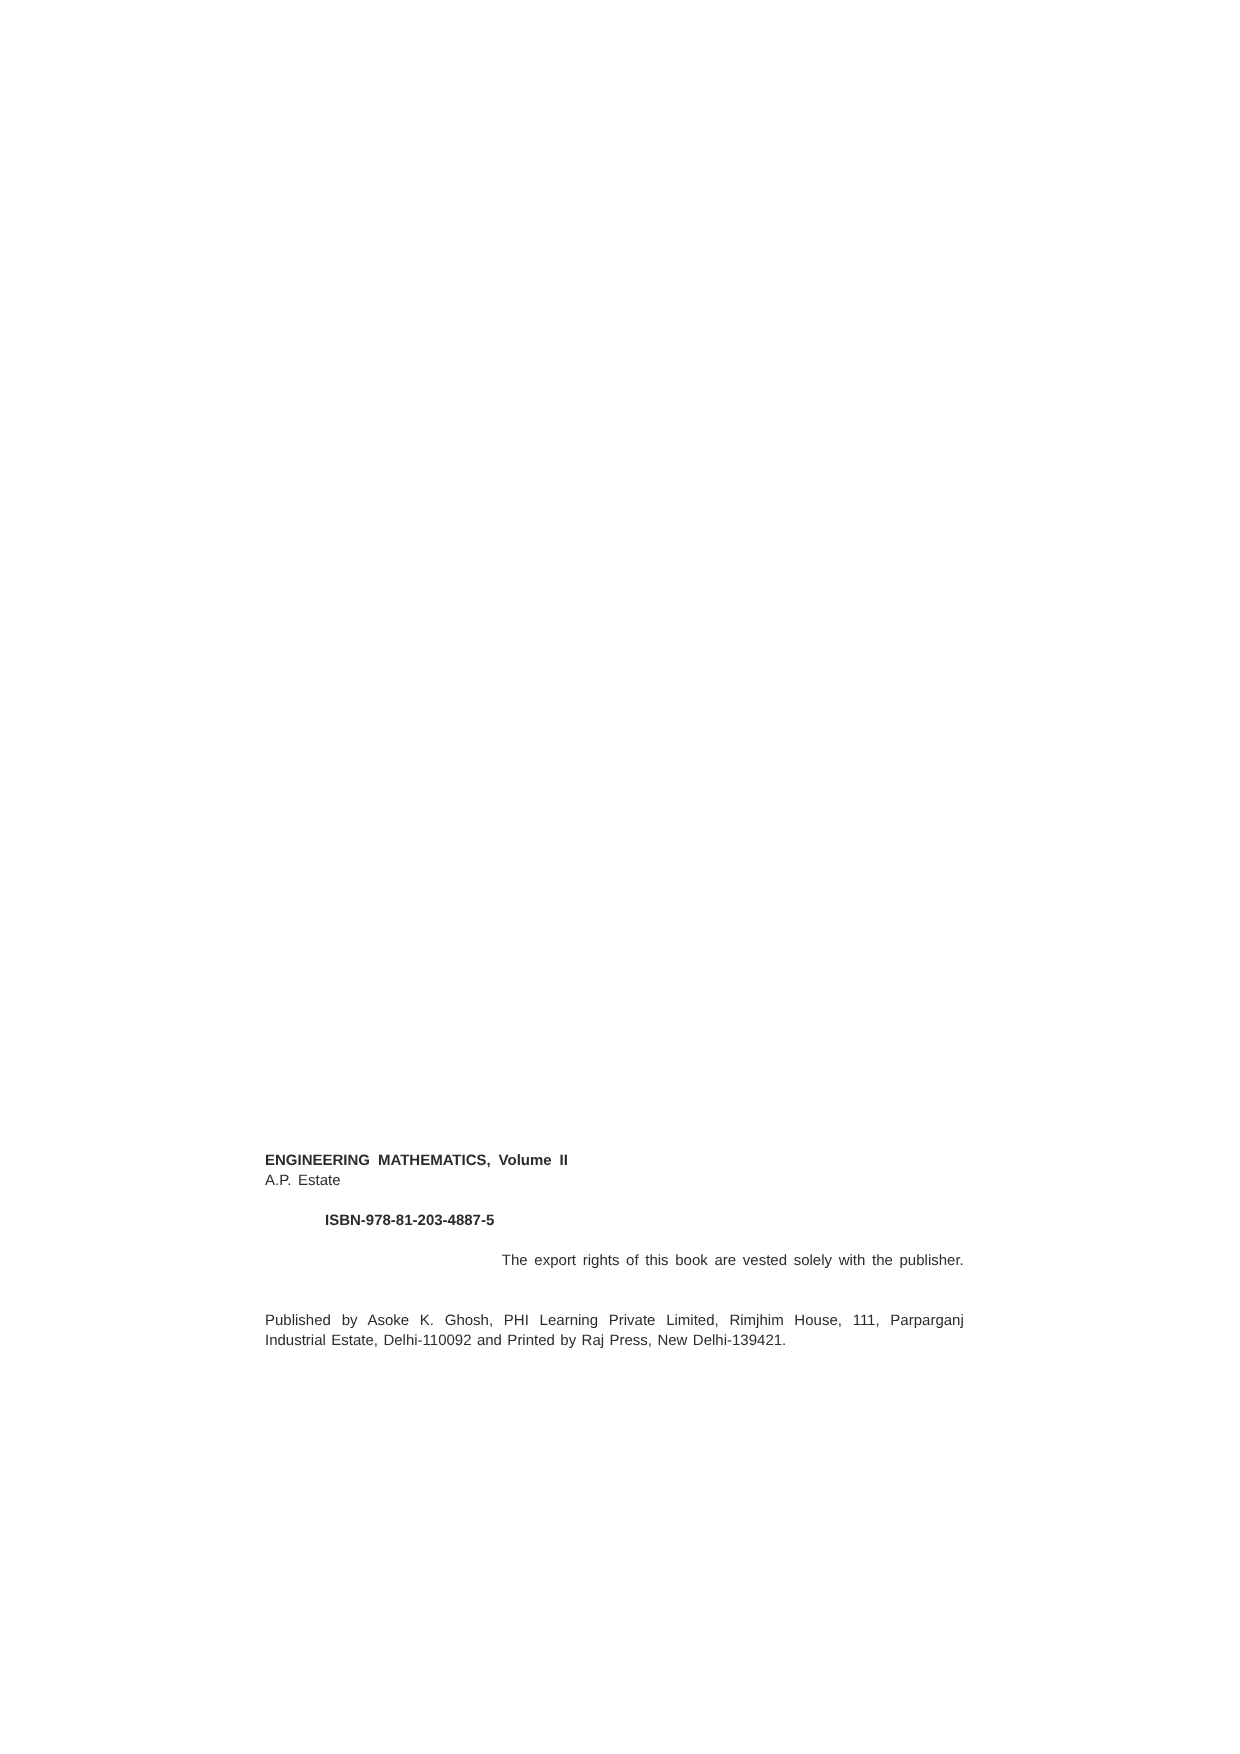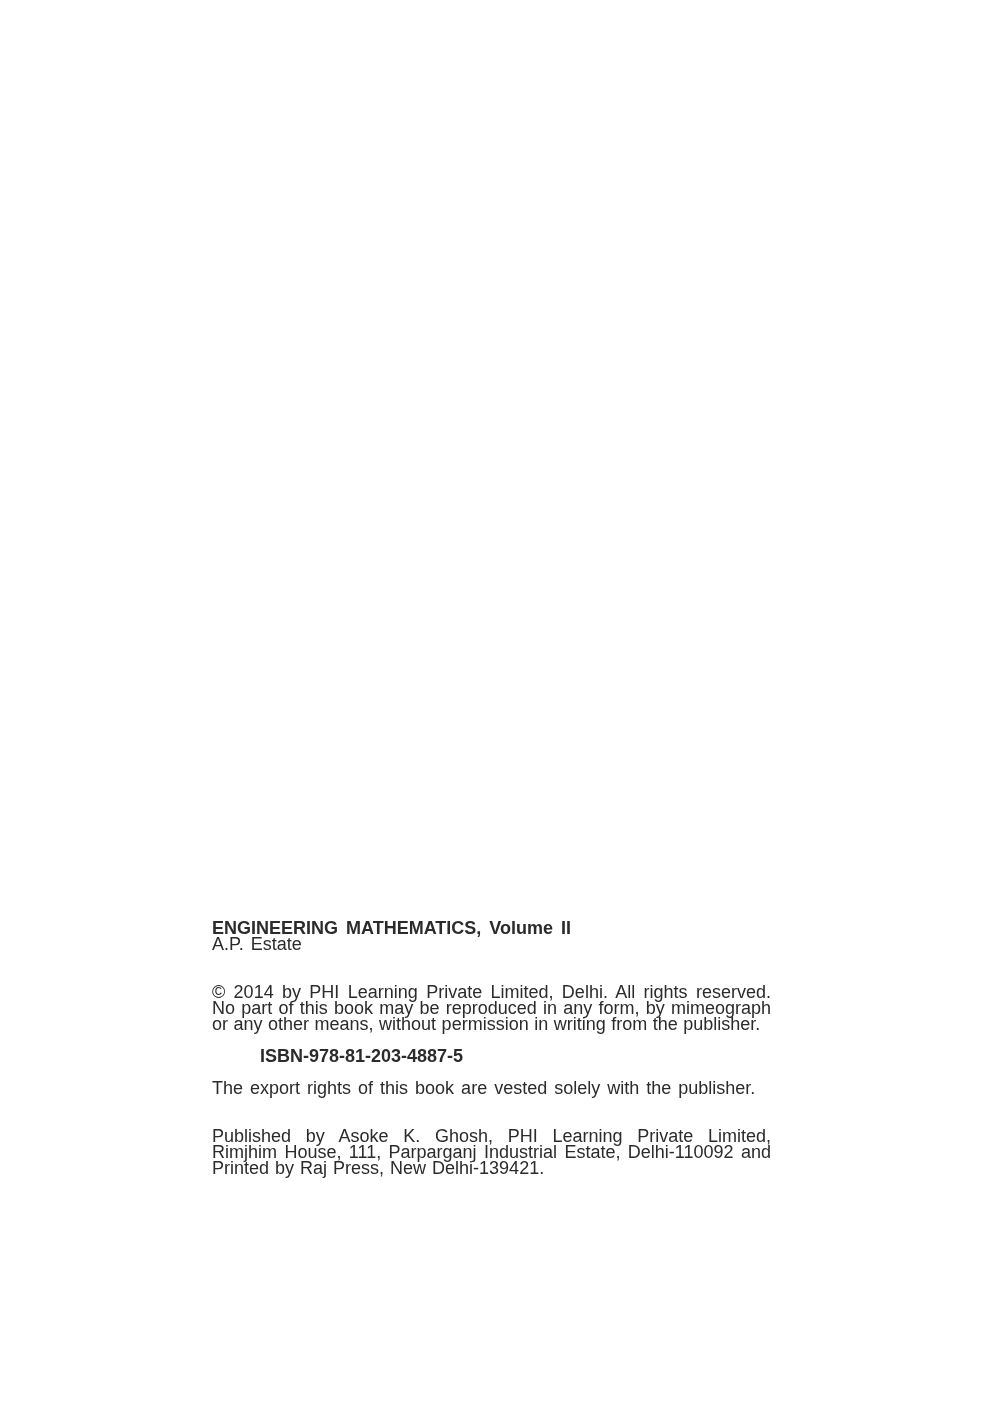--- a/index.html
+++ b/index.html
@@ -13,21 +13,21 @@
       position: relative;
       overflow: hidden;
       font-family: "Liberation Sans", sans-serif;
       color: #2b2b2b;
     }
     .imprint {
       position: absolute;
       left: 212px;
       top: 920px;
       width: 559px;
-      font-size: 18px;
+      font-size: 12px;
       line-height: 16px;
     }
     .title {
       font-weight: bold;
       word-spacing: 3px;
       margin: 0;
       height: 16px;
     }
     .author {
       margin: 0;
@@ -45,32 +45,32 @@
       margin-top: 16px;
       font-weight: bold;
       height: 16px;
       padding-left: 48px;
     }
     .export {
       margin: 0;
       margin-top: 16px;
       word-spacing: 2px;
       height: 16px;
+      text-align: right;
     }
     .published {
       margin: 0;
       margin-top: 32px;
       text-align: justify;
       text-align-last: left;
       word-spacing: 1px;
     }
   </style>
 </head>
 <body>
 
 <div class="imprint">
   <p class="title">ENGINEERING MATHEMATICS, Volume II</p>
   <p class="author">A.P. Estate</p>
-  <p class="copyright">© 2014 by PHI Learning Private Limited, Delhi. All rights reserved. No part of this book may be reproduced in any form, by mimeograph or any other means, without permission in writing from the publisher.</p>
   <p class="isbn">ISBN-978-81-203-4887-5</p>
   <p class="export">The export rights of this book are vested solely with the publisher.</p>
   <p class="published">Published by Asoke K. Ghosh, PHI Learning Private Limited, Rimjhim House, 111, Parparganj Industrial Estate, Delhi-110092 and Printed by Raj Press, New Delhi-139421.</p>
 </div>
 
 </body></html>

